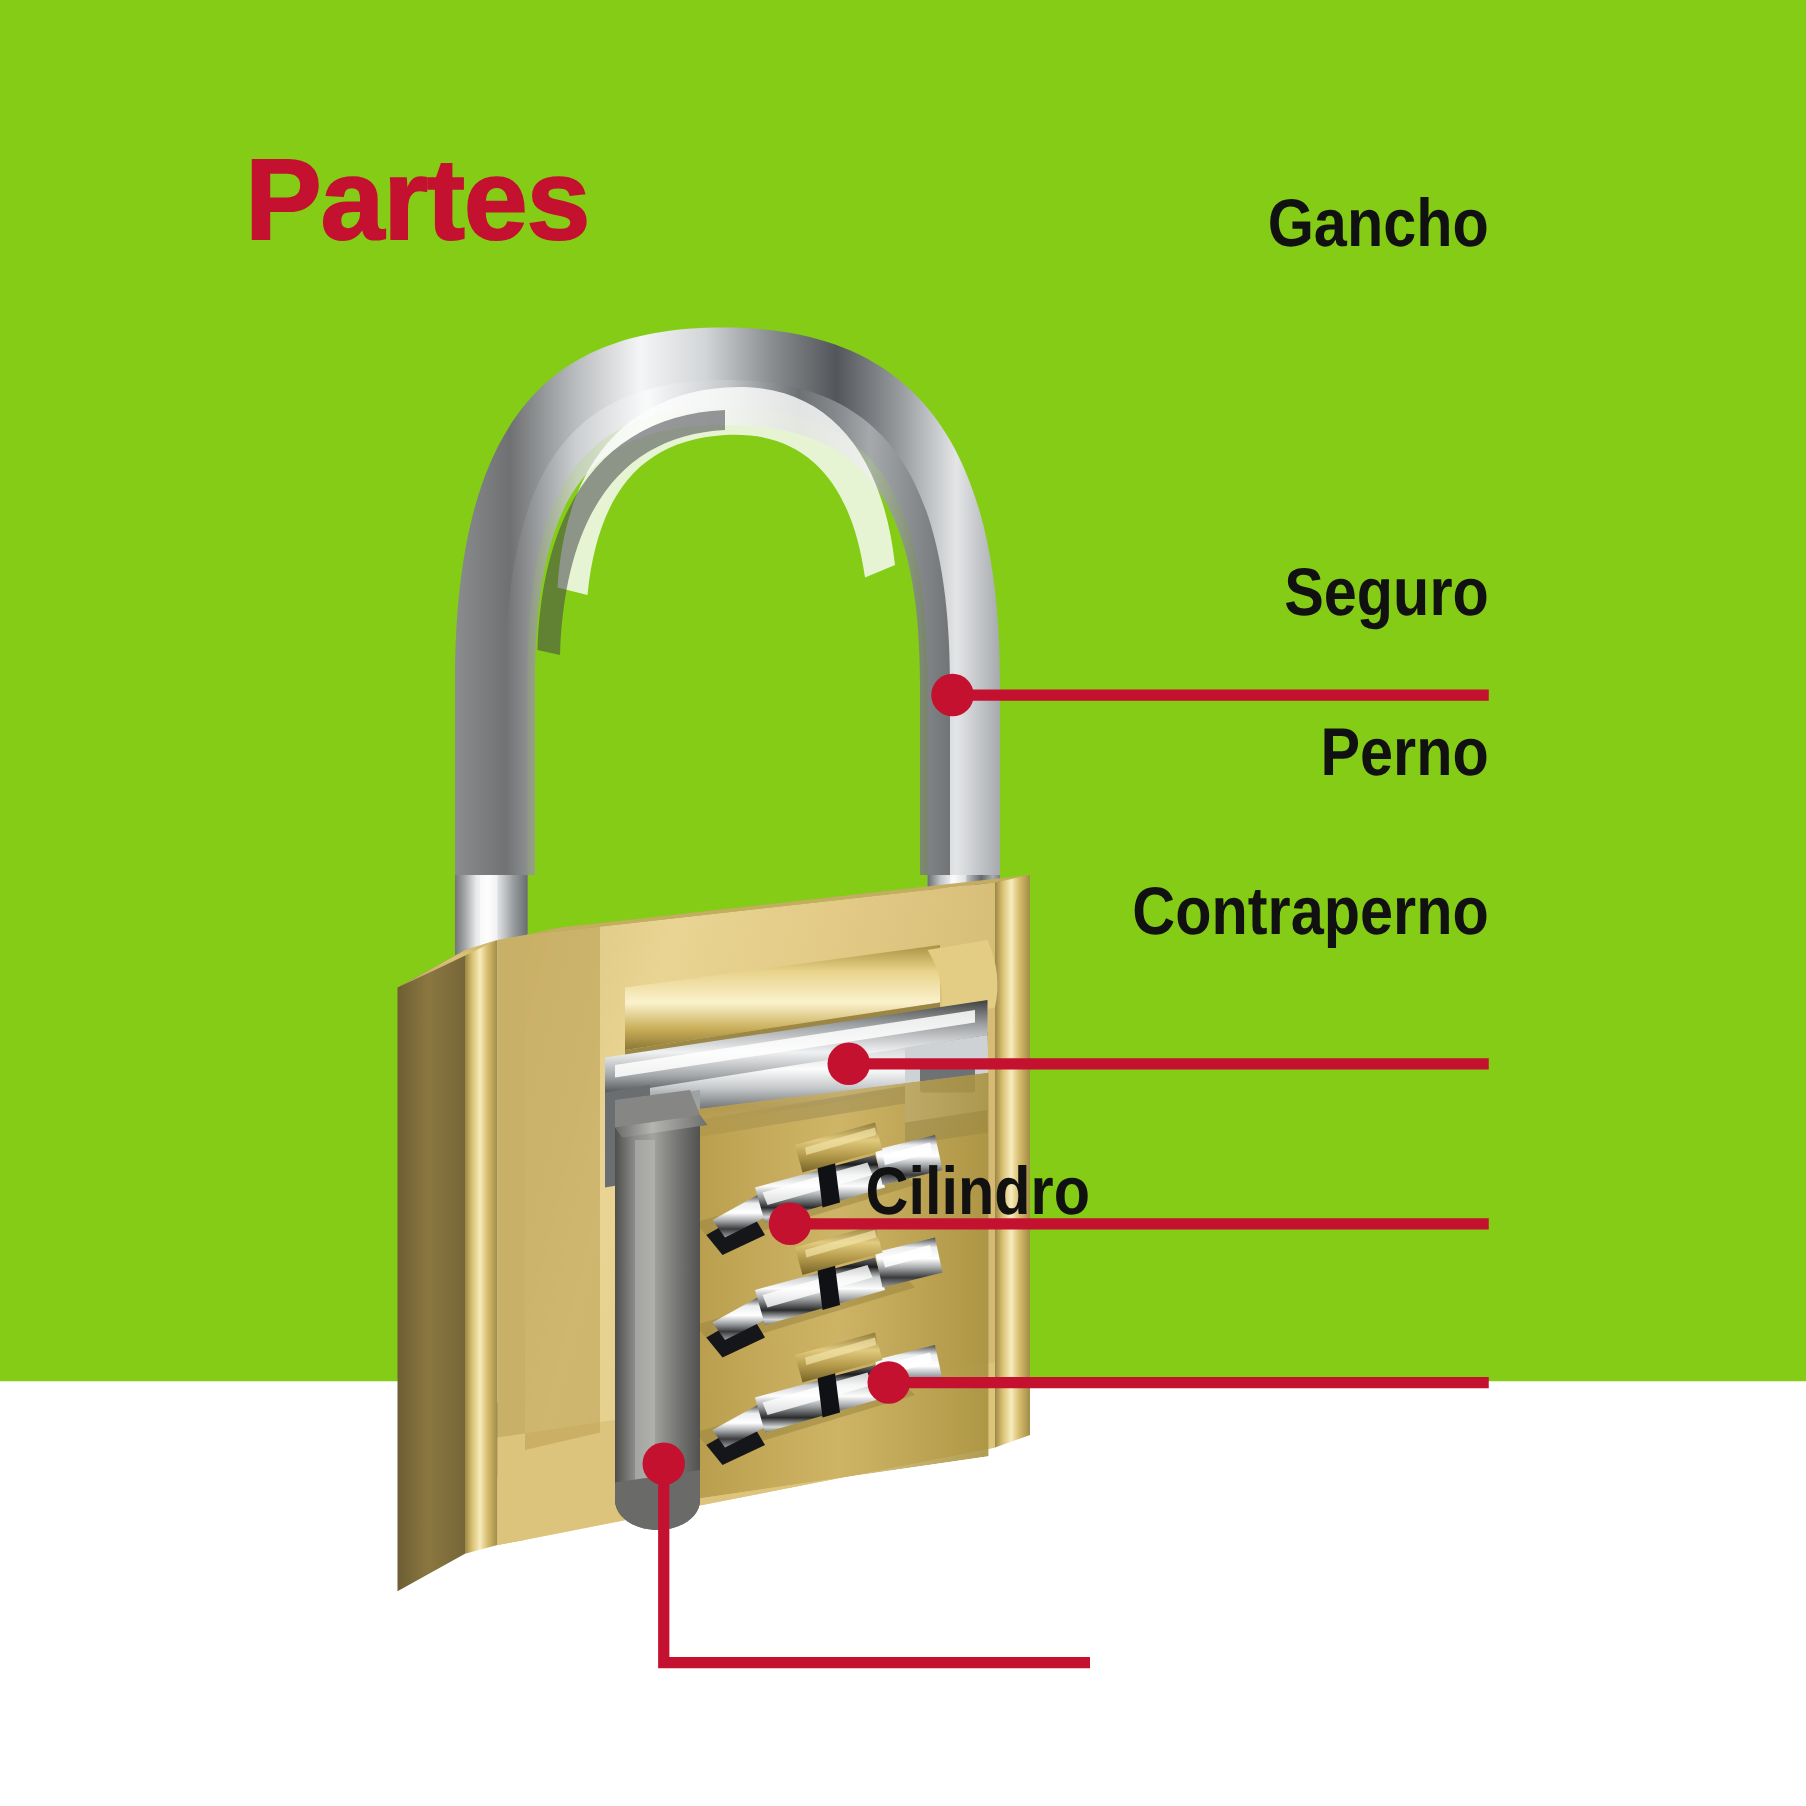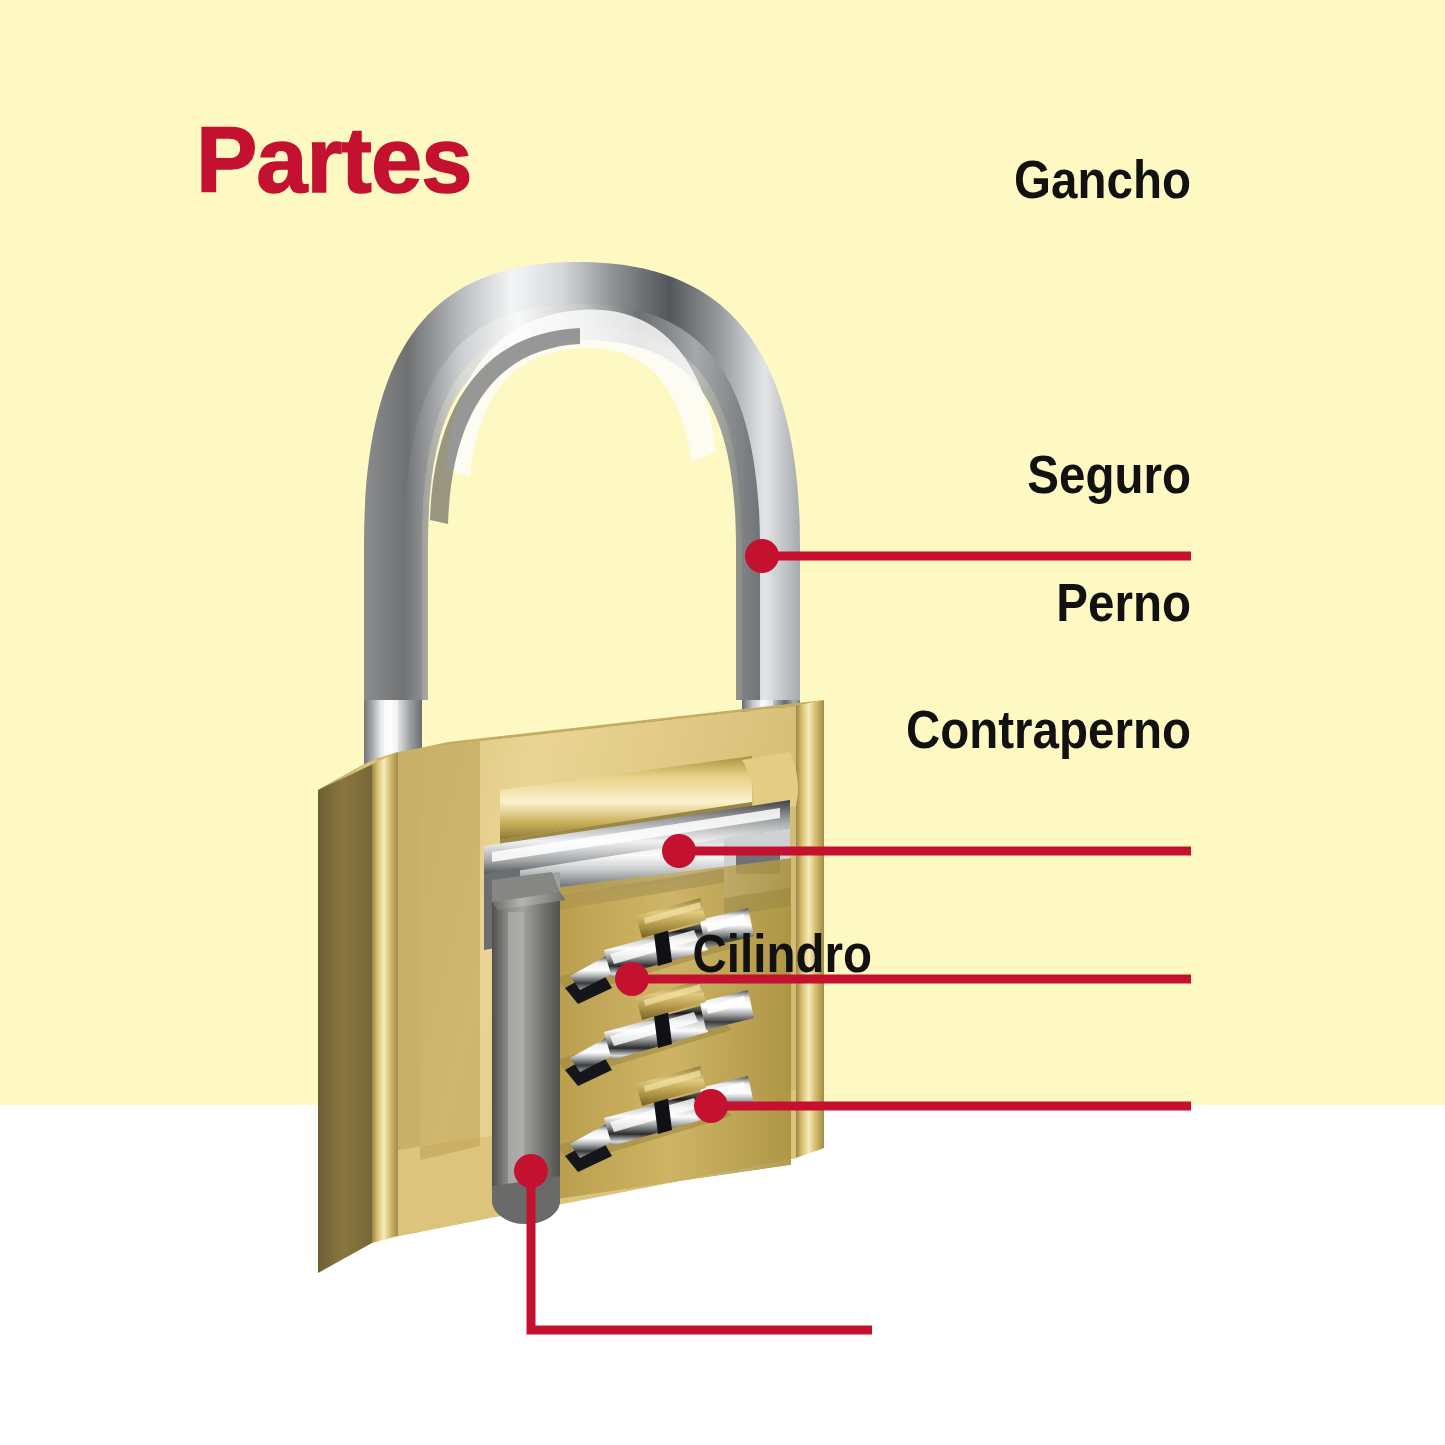--- a/index.html
+++ b/index.html
@@ -10,21 +10,21 @@
   body {
     width: 1445px;
     height: 1445px;
     font-family: "Liberation Sans", sans-serif;
     overflow: hidden;
   }
   #stage {
     position: relative;
     width: 1445px;
     height: 1105px;
-    background: #fef9c3;
+    background: #84cc16;
   }
   #title {
     position: absolute;
     left: 196px;
     top: 114px;
     font-family: "Liberation Sans", sans-serif;
     font-weight: bold;
     font-size: 92px;
     line-height: 1;
     letter-spacing: -1px;

